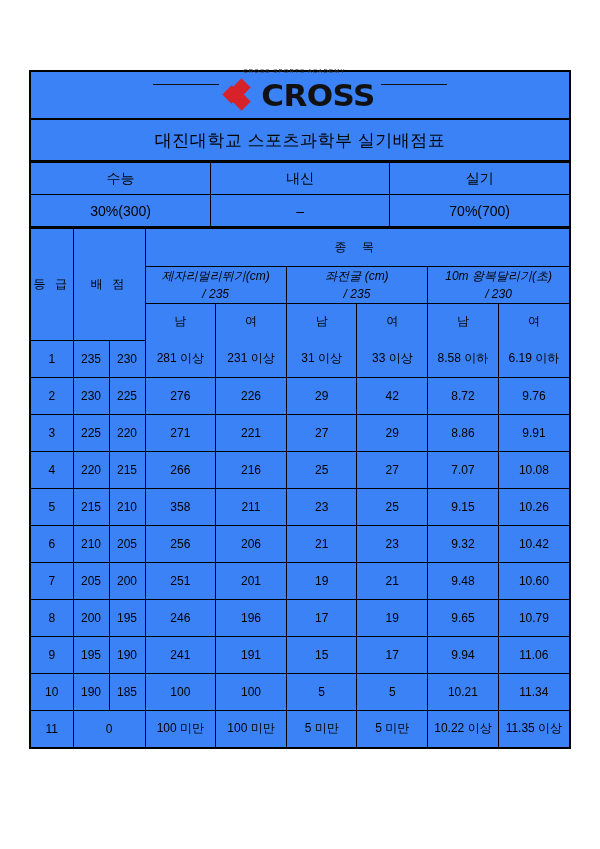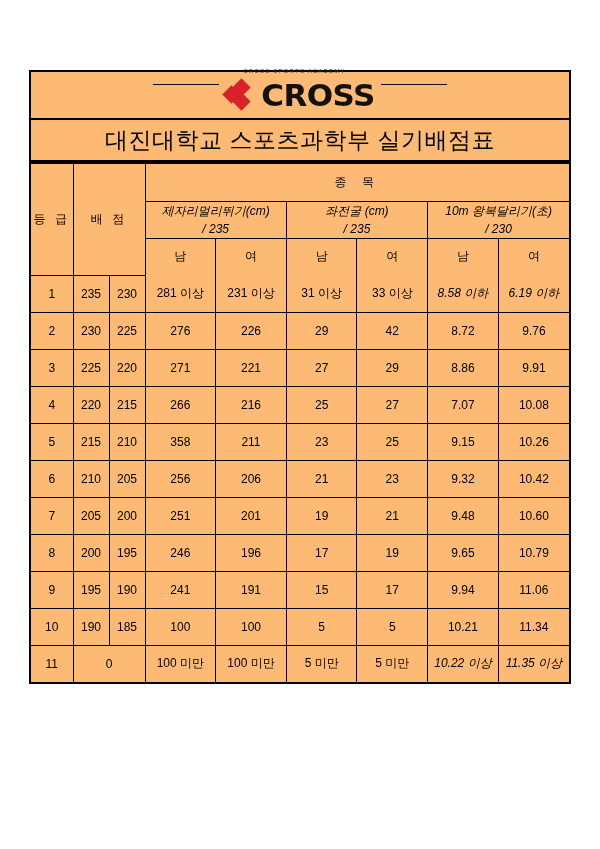--- a/index.html
+++ b/index.html
@@ -16,21 +16,21 @@
     height: 849px;
     background: #ffffff;
     overflow: hidden;
   }
   .doc {
     position: absolute;
     left: 29px;
     top: 70px;
     width: 542px;
     border: 2px solid #000;
-    background: #fdba74;
+    background: #3b82f6;
   }
 
   
   .logo-band {
     height: 48px;
     border-bottom: 2px solid #000;
     display: flex;
     align-items: center;
     justify-content: center;
     position: relative;
@@ -82,21 +82,21 @@
   .logo-rule.left { left: -72px; }
   .logo-rule.right { right: -72px; }
 
   
   .title-band {
     height: 42px;
     border-bottom: 2px solid #000;
     display: flex;
     align-items: center;
     justify-content: center;
-    font-size: 23px;
+    font-size: 17px;
     letter-spacing: 0.5px;
   }
 
   
   table.grid {
     width: 100%;
     border-collapse: collapse;
     table-layout: fixed;
   }
   table.grid td, table.grid th {
@@ -144,21 +144,21 @@
 
   .hdr-jongmok { font-size: 14px; height: 28px; letter-spacing: 6px; }
   .hdr-event { font-size: 12px; height: 58px; line-height: 1.5; font-style: italic; }
   .hdr-gender { font-size: 12px; height: 32px; }
   .hdr-rank { font-size: 13px; letter-spacing: 3px; margin-left: 17px; }
 
   .c-rank { width: 42px; }
   .c-pt   { width: 36px; }
   .c-val  { width: auto; }
 
-  td.small { font-size: 11px; font-style: italic; }
+  td.small { font-size: 11px; }
 </style>
 </head>
 <body>
 
 <div class="page">
   <div class="doc">
 
     <div class="logo-band">
       <div class="logo-wrap">
         <div class="logo-rule left"></div>
@@ -168,20 +168,34 @@
           <span class="dia d1" style="background: rgb(216, 34, 42);"></span>
           <span class="dia d2" style="background: rgb(216, 34, 42);"></span>
           <span class="dia d3" style="background: rgb(216, 34, 42);"></span>
         </div>
         <div class="logo-text">CROSS</div>
       </div>
     </div>
 
     <div class="title-band">대진대학교 스포츠과학부 실기배점표</div>
 
+    <table class="grid">
+      <tbody>
+          <tr class="ratio-head">
+        <td style="width:33.4%">수능</td>
+        <td style="width:33.3%">내신</td>
+        <td style="width:33.3%">실기</td>
+      </tr>
+      <tr class="ratio-val">
+        <td>30%(300)</td>
+        <td class="dash">–</td>
+        <td>70%(700)</td>
+      </tr>
+    </tbody>
+      </table>
 
     <div class="main-wrap">
       <table class="main">
         <colgroup>
           <col class="c-rank">
             <col class="c-pt">
             <col class="c-pt">
           <col class="c-val">
             <col class="c-val">
             <col class="c-val">

